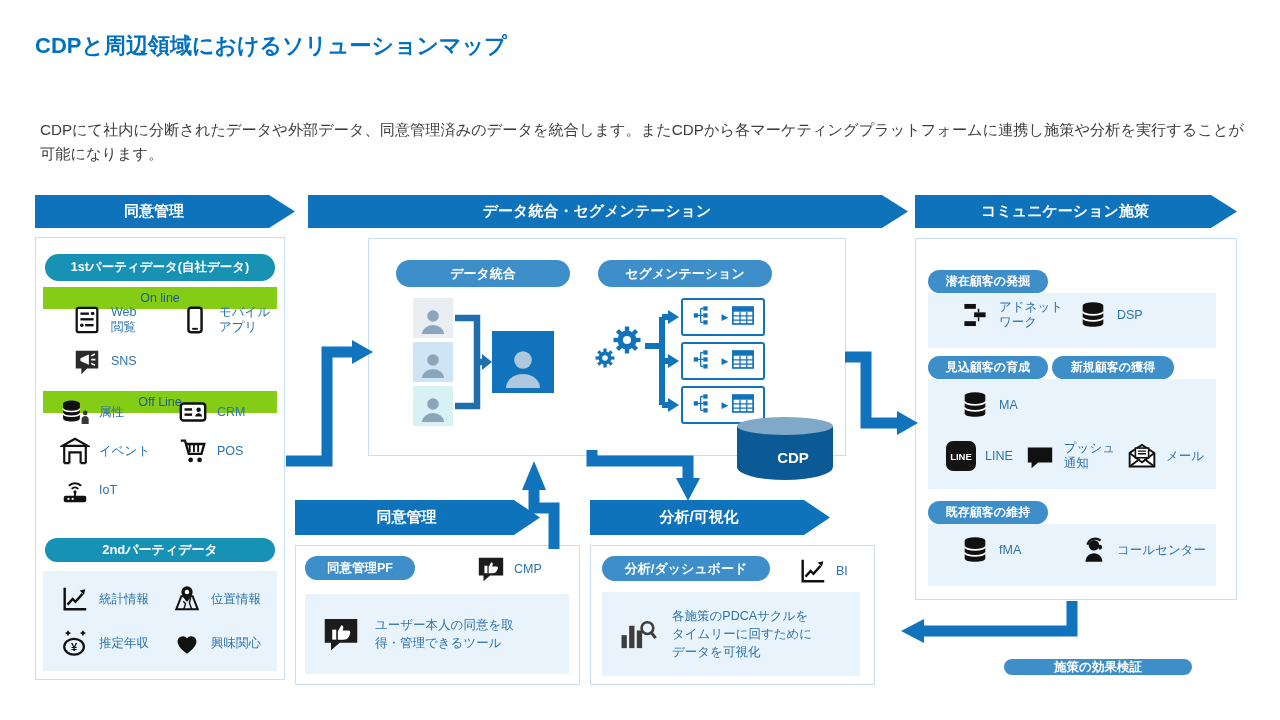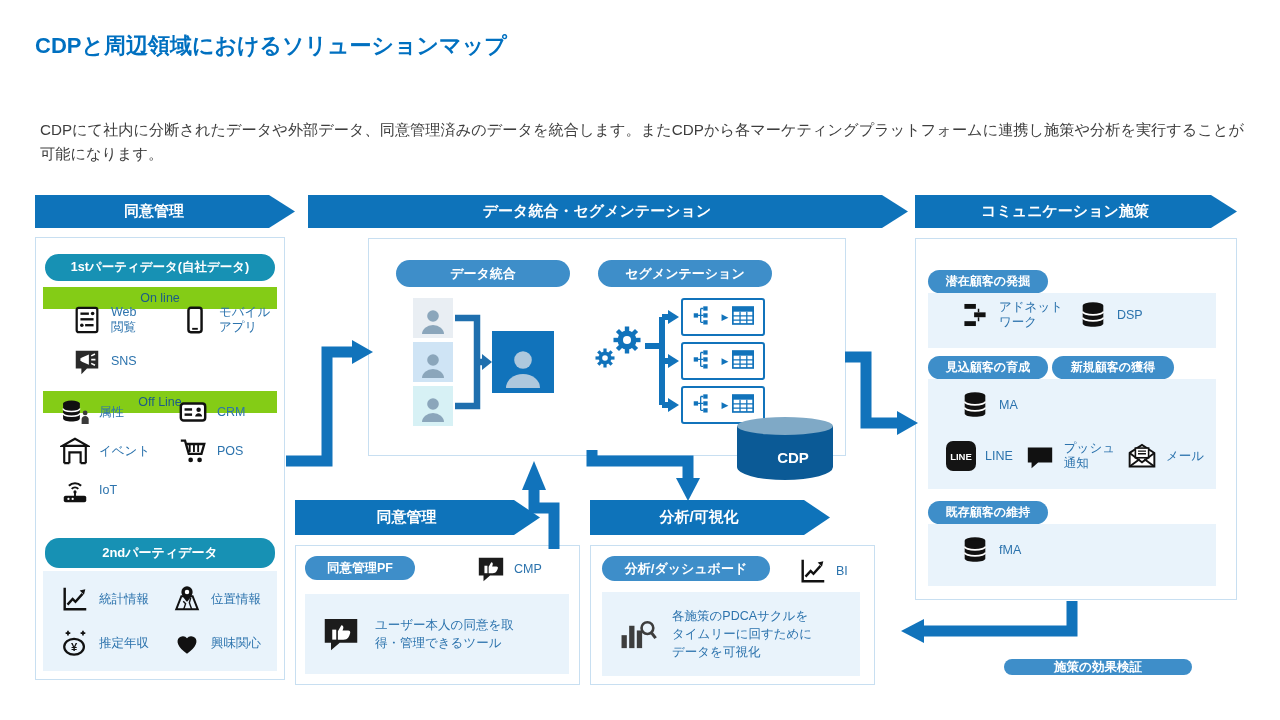--- a/index.html
+++ b/index.html
@@ -170,21 +170,21 @@
           <circle cx="16" cy="18" r="1.7" fill="#111"></circle>
           <path d="M16 18 v4.5" stroke="#111" stroke-width="2"></path>
           <rect x="4" y="22" width="24" height="7" rx="2" fill="#111"></rect>
           <circle cx="9" cy="25.5" r="1.2" fill="#fff"></circle>
           <circle cx="13.5" cy="25.5" r="1.2" fill="#fff"></circle>
         </svg>
       </span>
       <span class="label">IoT</span>
     </div>
   </div>
-<div class="pill teal" style="left:45px;top:538px;width:230px;height:30px;font-size:13px;">
+<div class="pill teal" style="left:45px;top:538px;width:230px;height:24px;font-size:13px;">
     <span>2ndパーティデータ</span>
   </div>
 <div class="panel" style="left:43px;top:571px;width:234px;height:100px;"></div>
 <div class="grid" style="left:58px;top:583px;width:220px;grid-template-columns:112px 102px;row-gap:12px;">
     <div class="item">
       <span class="icon">
         <svg viewBox="0 0 32 32">
           <path d="M5 4 v23 h23" fill="none" stroke="#111" stroke-width="2.6"></path>
           <path d="M8 22 l5.5-6 3 3 7.5-8.5" fill="none" stroke="#111" stroke-width="2.6"></path>
           <path d="M21 7 l6-1.5 -1.5 6 z" fill="#111"></path>
@@ -476,20 +476,31 @@
 <div class="grid" style="left:958px;top:534px;width:262px;grid-template-columns:118px 144px;">
     <div class="item">
       <span class="icon">
         <svg viewBox="0 0 32 32">
           <ellipse cx="16" cy="6" rx="11" ry="3.6" fill="#111"></ellipse>
           <path d="M5 6 h22 v19 c0 2-4.9 3.6-11 3.6 S5 27 5 25 z" fill="#111"></path>
           <path d="M5 12.3 c0 2 4.9 3.6 11 3.6 s11-1.6 11-3.6 M5 18.6 c0 2 4.9 3.6 11 3.6 s11-1.6 11-3.6" fill="none" stroke="#fff" stroke-width="1.8"></path>
         </svg>
       </span>
       <span class="label">fMA</span>
+    </div>
+    <div class="item">
+      <span class="icon">
+        <svg viewBox="0 0 32 32">
+          <circle cx="17" cy="11" r="5.6" fill="#111"></circle>
+          <path d="M8 28.5 c0-5.2 4-9 9-9 s9 3.8 9 9 z" fill="#111"></path>
+          <path d="M10 10.5 a8.5 8.5 0 0 1 14-4.5" fill="none" stroke="#111" stroke-width="2.4"></path>
+          <rect x="21.8" y="10.5" width="3.6" height="5" rx="1.6" fill="#111"></rect>
+        </svg>
+      </span>
+      <span class="label">コールセンター</span>
     </div>
   </div>
 
 <div class="pill blue" style="left:1004px;top:659px;width:188px;height:16px;font-size:12.5px;">
     <span>施策の効果検証</span>
   </div>
 
 <svg class="connectors" width="1280" height="720" viewBox="0 0 1280 720">
   <g stroke="#1173bb" stroke-width="11" fill="none">
     <polyline points="286,461 327,461 327,352 352,352"></polyline>

